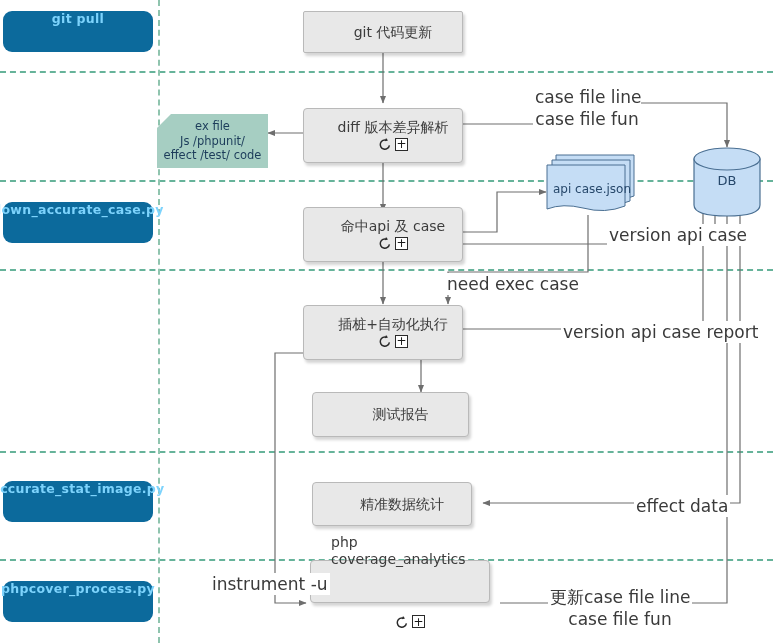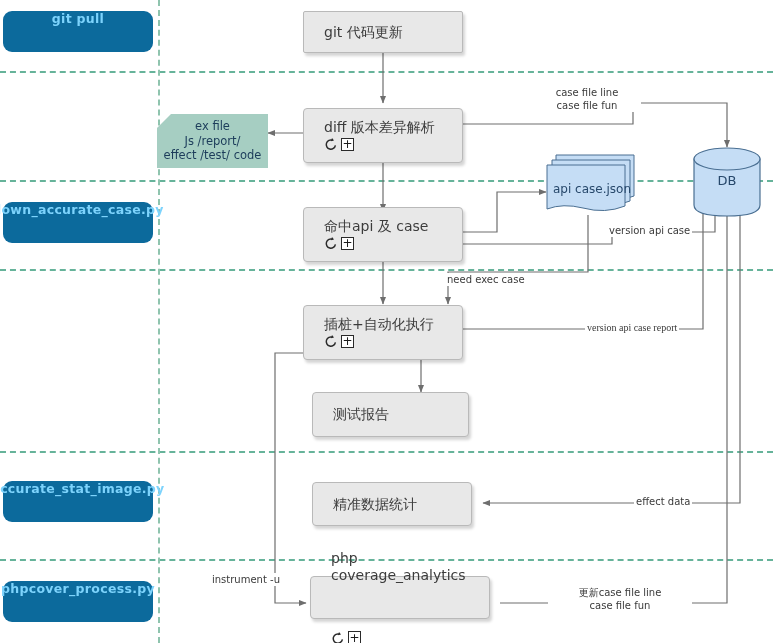--- a/index.html
+++ b/index.html
@@ -18,21 +18,21 @@
         color:#7dd3fc;font-weight:bold;font-size:12.5px;
         display:flex;align-items:flex-start;justify-content:center;
         letter-spacing:.3px;box-sizing:border-box;padding:0 6px;
         text-align:center;}
 
   
   .proc{position:absolute;background:#e8e8e8;
         border:1px solid #b9b9b9;box-sizing:border-box;
         box-shadow:2px 3px 3px rgba(0,0,0,.17);
         display:flex;flex-direction:column;
-        align-items:flex-start;justify-content:center;
+        align-items:center;justify-content:center;
         color:#3c3c3c;font-size:14px;padding-left:20px;}
   .proc.round{border-radius:4px;}
   .proc.sq{border-radius:2px;}
   .proc .lbl{line-height:1.15;}
   .proc .ctrls{display:flex;align-items:center;gap:2px;
                margin-top:1px;height:15px;}
   .ctrls svg{display:block;}
   .plusbox{width:13px;height:13px;border:1.4px solid #2a2a2a;
            background:#fff;display:flex;align-items:center;
            justify-content:center;font-size:12px;line-height:1;
@@ -56,21 +56,21 @@
   .db{position:absolute;}
   .db svg{display:block;}
   .db .dblabel{position:absolute;left:0;top:27px;width:100%;
         text-align:center;font-size:13px;color:#27486b;}
 
   
   #wires{position:absolute;left:0;top:0;width:773px;height:643px;
          pointer-events:none;}
 
   
-  .elbl{position:absolute;font-size:10px;color:#3a3a3a;
+  .elbl{position:absolute;font-size:17px;color:#3a3a3a;
         line-height:1.3;white-space:pre;background:#ffffff;
         padding:0 2px;}
   .elbl.ctr{text-align:center;}
 </style>
 </head>
 <body>
 
 <div id="stage">
 
   <div class="lane-h" style="top:71px;"></div>
@@ -130,21 +130,21 @@
     <span>accurate_stat_image.py</span>
   </div>
 
   <div class="pill" style="left:3px;top:581px;width:150px;height:41px;">
     <span>phpcover_process.py</span>
   </div>
 
   <div class="note" style="left:157px;top:106px;width:111px;height:54px;">
     <div>
       <div>ex file</div>
-      <div>Js /report/</div>
+      <div>Js /phpunit/</div>
       <div>effect /test/ code</div>
     </div>
   </div>
 
   <div class="proc sq" style="left:303px;top:11px;width:160px;height:42px;">
     <div class="lbl">git 代码更新</div>
   </div>
 
   <div class="proc round" style="left:303px;top:108px;width:160px;height:55px;">
     <div class="lbl">diff 版本差异解析</div>
@@ -186,21 +186,21 @@
   </div>
 
   <div class="proc round" style="left:312px;top:392px;width:157px;height:45px;">
     <div class="lbl">测试报告</div>
   </div>
 
   <div class="proc round" style="left:312px;top:482px;width:160px;height:44px;">
     <div class="lbl">精准数据统计</div>
   </div>
 
-  <div class="proc round" style="left:310px;top:576px;width:180px;height:43px;gap:47px;">
+  <div class="proc round" style="left:310px;top:560px;width:180px;height:43px;gap:47px;">
     <div class="lbl">php coverage_analytics</div>
     <div class="ctrls">
       <span>
         <svg width="15" height="14" viewBox="0 0 15 14">
           <path d="M11.4,8.4 A4.6,4.6 0 1 1 8.6,3.3" fill="none" stroke="#2a2a2a" stroke-width="1.5"></path>
           <path d="M8.0,0.9 L10.0,3.4 L6.9,4.3 z" fill="#2a2a2a"></path>
         </svg>
       </span>
       <span class="plusbox">+</span>
     </div>
@@ -224,21 +224,21 @@
     </svg>
     <div class="dblabel">DB</div>
   </div>
 
   <div class="elbl ctr" style="left:533px;top:86px;width:104px;">case file line<br>case file fun</div>
 
   <div class="elbl" style="left:607px;top:224px;">version api case</div>
 
   <div class="elbl" style="left:445px;top:273px;">need exec case</div>
 
-  <div class="elbl" style="left:585px;top:321px;font-family:Liberation Serif, serif;">version api case report</div>
+  <div class="elbl" style="left:561px;top:321px;">version api case report</div>
 
   <div class="elbl" style="left:634px;top:495px;">effect data</div>
 
   <div class="elbl" style="left:210px;top:573px;">instrument -u</div>
 
   <div class="elbl ctr" style="left:548px;top:586px;width:140px;">更新case file line<br>case file fun</div>
 
 </div>
 
 </body></html>

